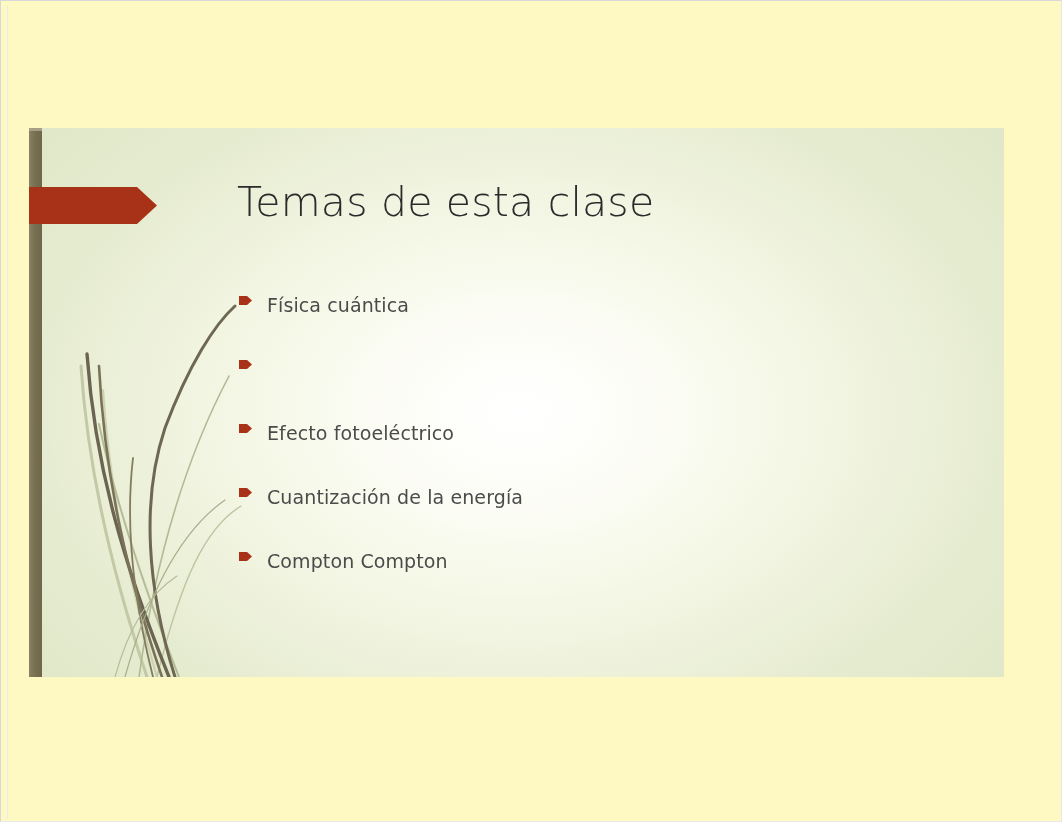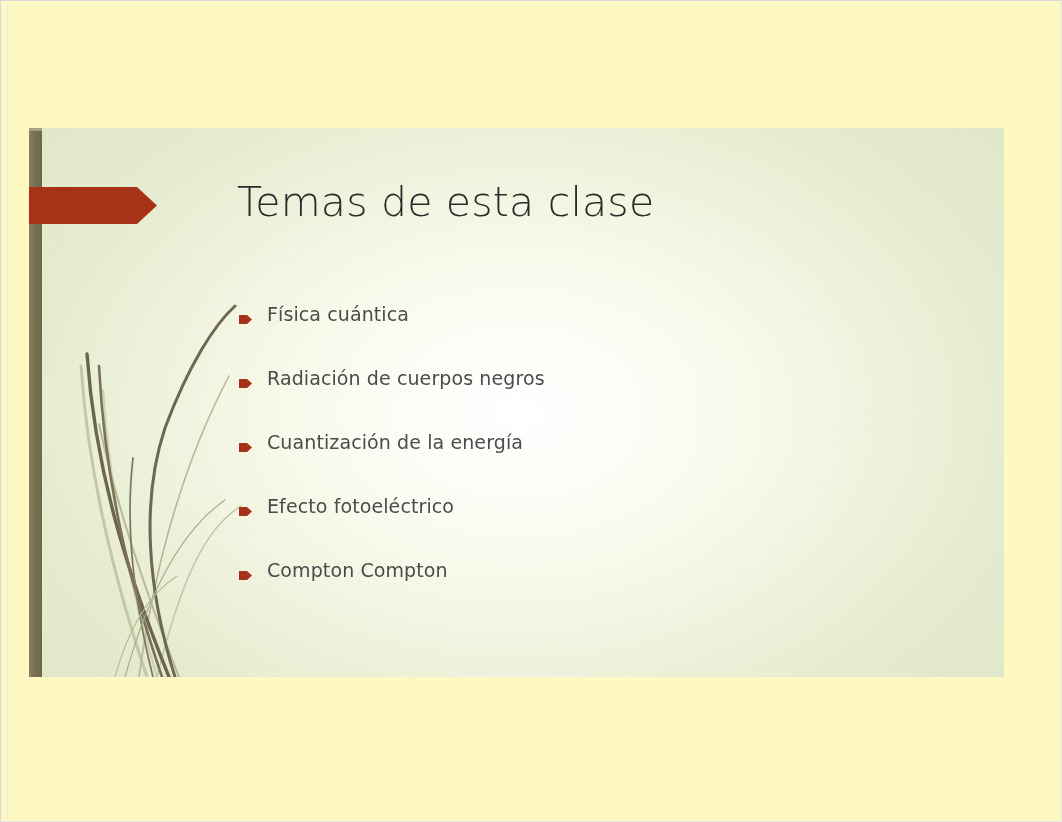--- a/index.html
+++ b/index.html
@@ -113,21 +113,21 @@
     left: 210px;
     top: 168px;
     width: 700px;
     margin: 0;
     padding: 0;
     list-style: none;
   }
   .bullet-item {
     position: relative;
     display: flex;
-    align-items: flex-end;
+    align-items: flex-start;
     height: 28px;
     margin-bottom: 36px;
   }
   .bullet-marker {
     flex: 0 0 auto;
     width: 13px;
     height: 9px;
     margin-right: 15px;
   }
   .bullet-text {
@@ -184,35 +184,34 @@
         <svg class="bullet-marker" viewBox="0 0 13 9" preserveAspectRatio="none">
           <polygon points="0,0 8,0 13,4.5 8,9 0,9" fill="#a83217"></polygon>
         </svg>
         <span class="bullet-text">Física cuántica</span>
       </li>
 
       <li class="bullet-item">
         <svg class="bullet-marker" viewBox="0 0 13 9" preserveAspectRatio="none">
           <polygon points="0,0 8,0 13,4.5 8,9 0,9" fill="#a83217"></polygon>
         </svg>
-        <span class="bullet-text">Radiación de cuerpos negros</span>
+      </li>
+
+      <li class="bullet-item">
+        <svg class="bullet-marker" viewBox="0 0 13 9" preserveAspectRatio="none">
+          <polygon points="0,0 8,0 13,4.5 8,9 0,9" fill="#a83217"></polygon>
+        </svg>
+        <span class="bullet-text">Efecto fotoeléctrico</span>
       </li>
 
       <li class="bullet-item">
         <svg class="bullet-marker" viewBox="0 0 13 9" preserveAspectRatio="none">
           <polygon points="0,0 8,0 13,4.5 8,9 0,9" fill="#a83217"></polygon>
         </svg>
         <span class="bullet-text">Cuantización de la energía</span>
-      </li>
-
-      <li class="bullet-item">
-        <svg class="bullet-marker" viewBox="0 0 13 9" preserveAspectRatio="none">
-          <polygon points="0,0 8,0 13,4.5 8,9 0,9" fill="#a83217"></polygon>
-        </svg>
-        <span class="bullet-text">Efecto fotoeléctrico</span>
       </li>
 
       <li class="bullet-item">
         <svg class="bullet-marker" viewBox="0 0 13 9" preserveAspectRatio="none">
           <polygon points="0,0 8,0 13,4.5 8,9 0,9" fill="#a83217"></polygon>
         </svg>
         <span class="bullet-text">Compton Compton</span>
       </li>
 
     </ul>

